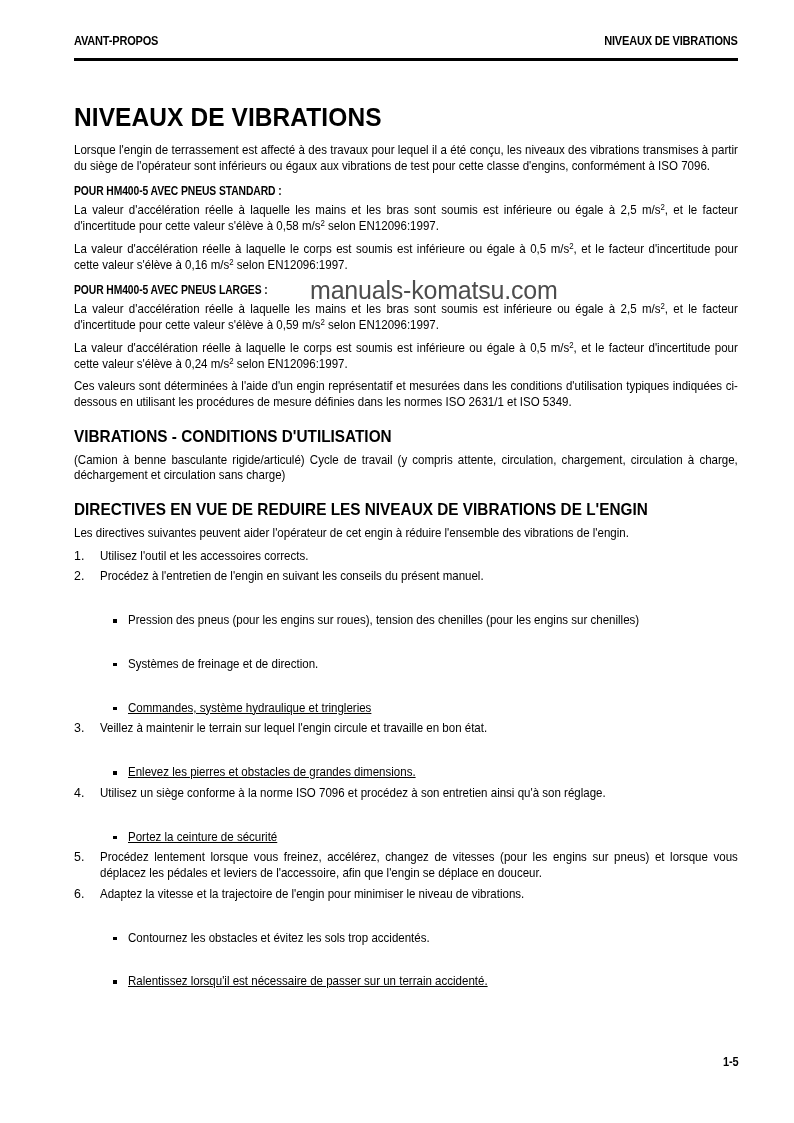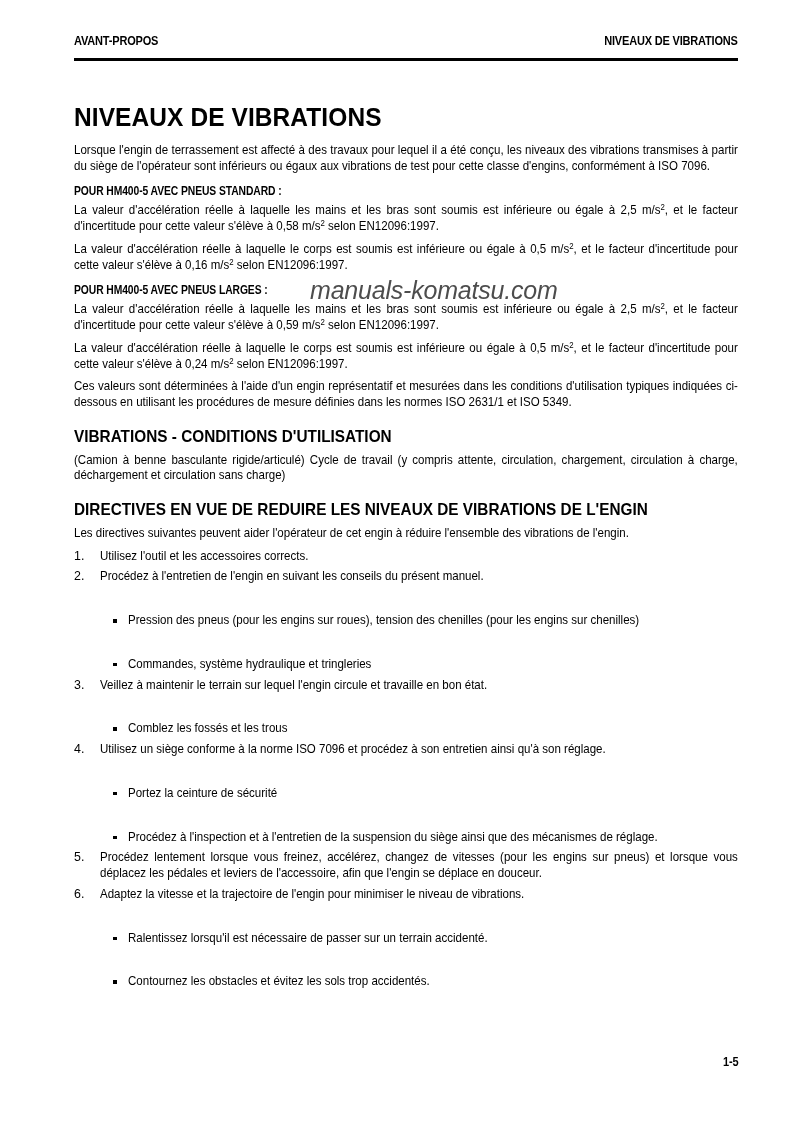--- a/index.html
+++ b/index.html
@@ -148,32 +148,31 @@
     height: 3.6px;
     background: #000000;
   }
   li.bullet-item > .b-text {
     display: block;
     text-align: justify;
     transform: scaleX(0.93);
     transform-origin: left top;
     width: 107.5%;
   }
-  li.bullet-item:last-child { margin-bottom: 0; }
+  li.bullet-item:last-child { margin-bottom: 0; text-decoration: underline; }
   
   .watermark {
     position: absolute;
     left: 310px;
     top: 276px;
     font-size: 25px;
     color: #4d4d4d;
     letter-spacing: -0.2px;
     white-space: nowrap;
     pointer-events: none;
-    font-style: italic;
   }
   
   .page-num {
     position: absolute;
     right: 56px;
     bottom: 54px;
     font-size: 12.5px;
     font-weight: bold;
     letter-spacing: -0.2px;
     transform: scaleX(0.88);
@@ -223,64 +222,64 @@
         <li class="num-item">
           <span class="num">2.</span>
           <span class="num-text">Procédez à l'entretien de l'engin en suivant les conseils du présent manuel.</span>
           <ul class="bullets">
             <li class="bullet-item">
               <span class="sq"></span>
               <span class="b-text">Pression des pneus (pour les engins sur roues), tension des chenilles (pour les engins sur chenilles)</span>
             </li>
             <li class="bullet-item">
               <span class="sq"></span>
+              <span class="b-text">Systèmes de freinage et de direction.</span>
+            </li>
+            <li class="bullet-item">
+              <span class="sq"></span>
               <span class="b-text">Commandes, système hydraulique et tringleries</span>
             </li>
           </ul>
         </li>
         <li class="num-item">
           <span class="num">3.</span>
           <span class="num-text">Veillez à maintenir le terrain sur lequel l'engin circule et travaille en bon état.</span>
           <ul class="bullets">
             <li class="bullet-item">
               <span class="sq"></span>
-              <span class="b-text">Comblez les fossés et les trous</span>
+              <span class="b-text">Enlevez les pierres et obstacles de grandes dimensions.</span>
             </li>
           </ul>
         </li>
         <li class="num-item">
           <span class="num">4.</span>
           <span class="num-text">Utilisez un siège conforme à la norme ISO 7096 et procédez à son entretien ainsi qu'à son réglage.</span>
           <ul class="bullets">
             <li class="bullet-item">
               <span class="sq"></span>
               <span class="b-text">Portez la ceinture de sécurité</span>
             </li>
-            <li class="bullet-item">
-              <span class="sq"></span>
-              <span class="b-text">Procédez à l'inspection et à l'entretien de la suspension du siège ainsi que des mécanismes de réglage.</span>
-            </li>
           </ul>
         </li>
         <li class="num-item">
           <span class="num">5.</span>
           <span class="num-text">Procédez lentement lorsque vous freinez, accélérez, changez de vitesses (pour les engins sur pneus) et lorsque vous déplacez les pédales et leviers de l'accessoire, afin que l'engin se déplace en douceur.</span>
         </li>
         <li class="num-item">
           <span class="num">6.</span>
           <span class="num-text">Adaptez la vitesse et la trajectoire de l'engin pour minimiser le niveau de vibrations.</span>
           <ul class="bullets">
             <li class="bullet-item">
               <span class="sq"></span>
+              <span class="b-text">Contournez les obstacles et évitez les sols trop accidentés.</span>
+            </li>
+            <li class="bullet-item">
+              <span class="sq"></span>
               <span class="b-text">Ralentissez lorsqu'il est nécessaire de passer sur un terrain accidenté.</span>
             </li>
-            <li class="bullet-item">
-              <span class="sq"></span>
-              <span class="b-text">Contournez les obstacles et évitez les sols trop accidentés.</span>
-            </li>
           </ul>
         </li>
       </ol>
 
   </div>
 
   <div class="watermark">manuals-komatsu.com</div>
 
   <div class="page-num">1-5</div>
 

